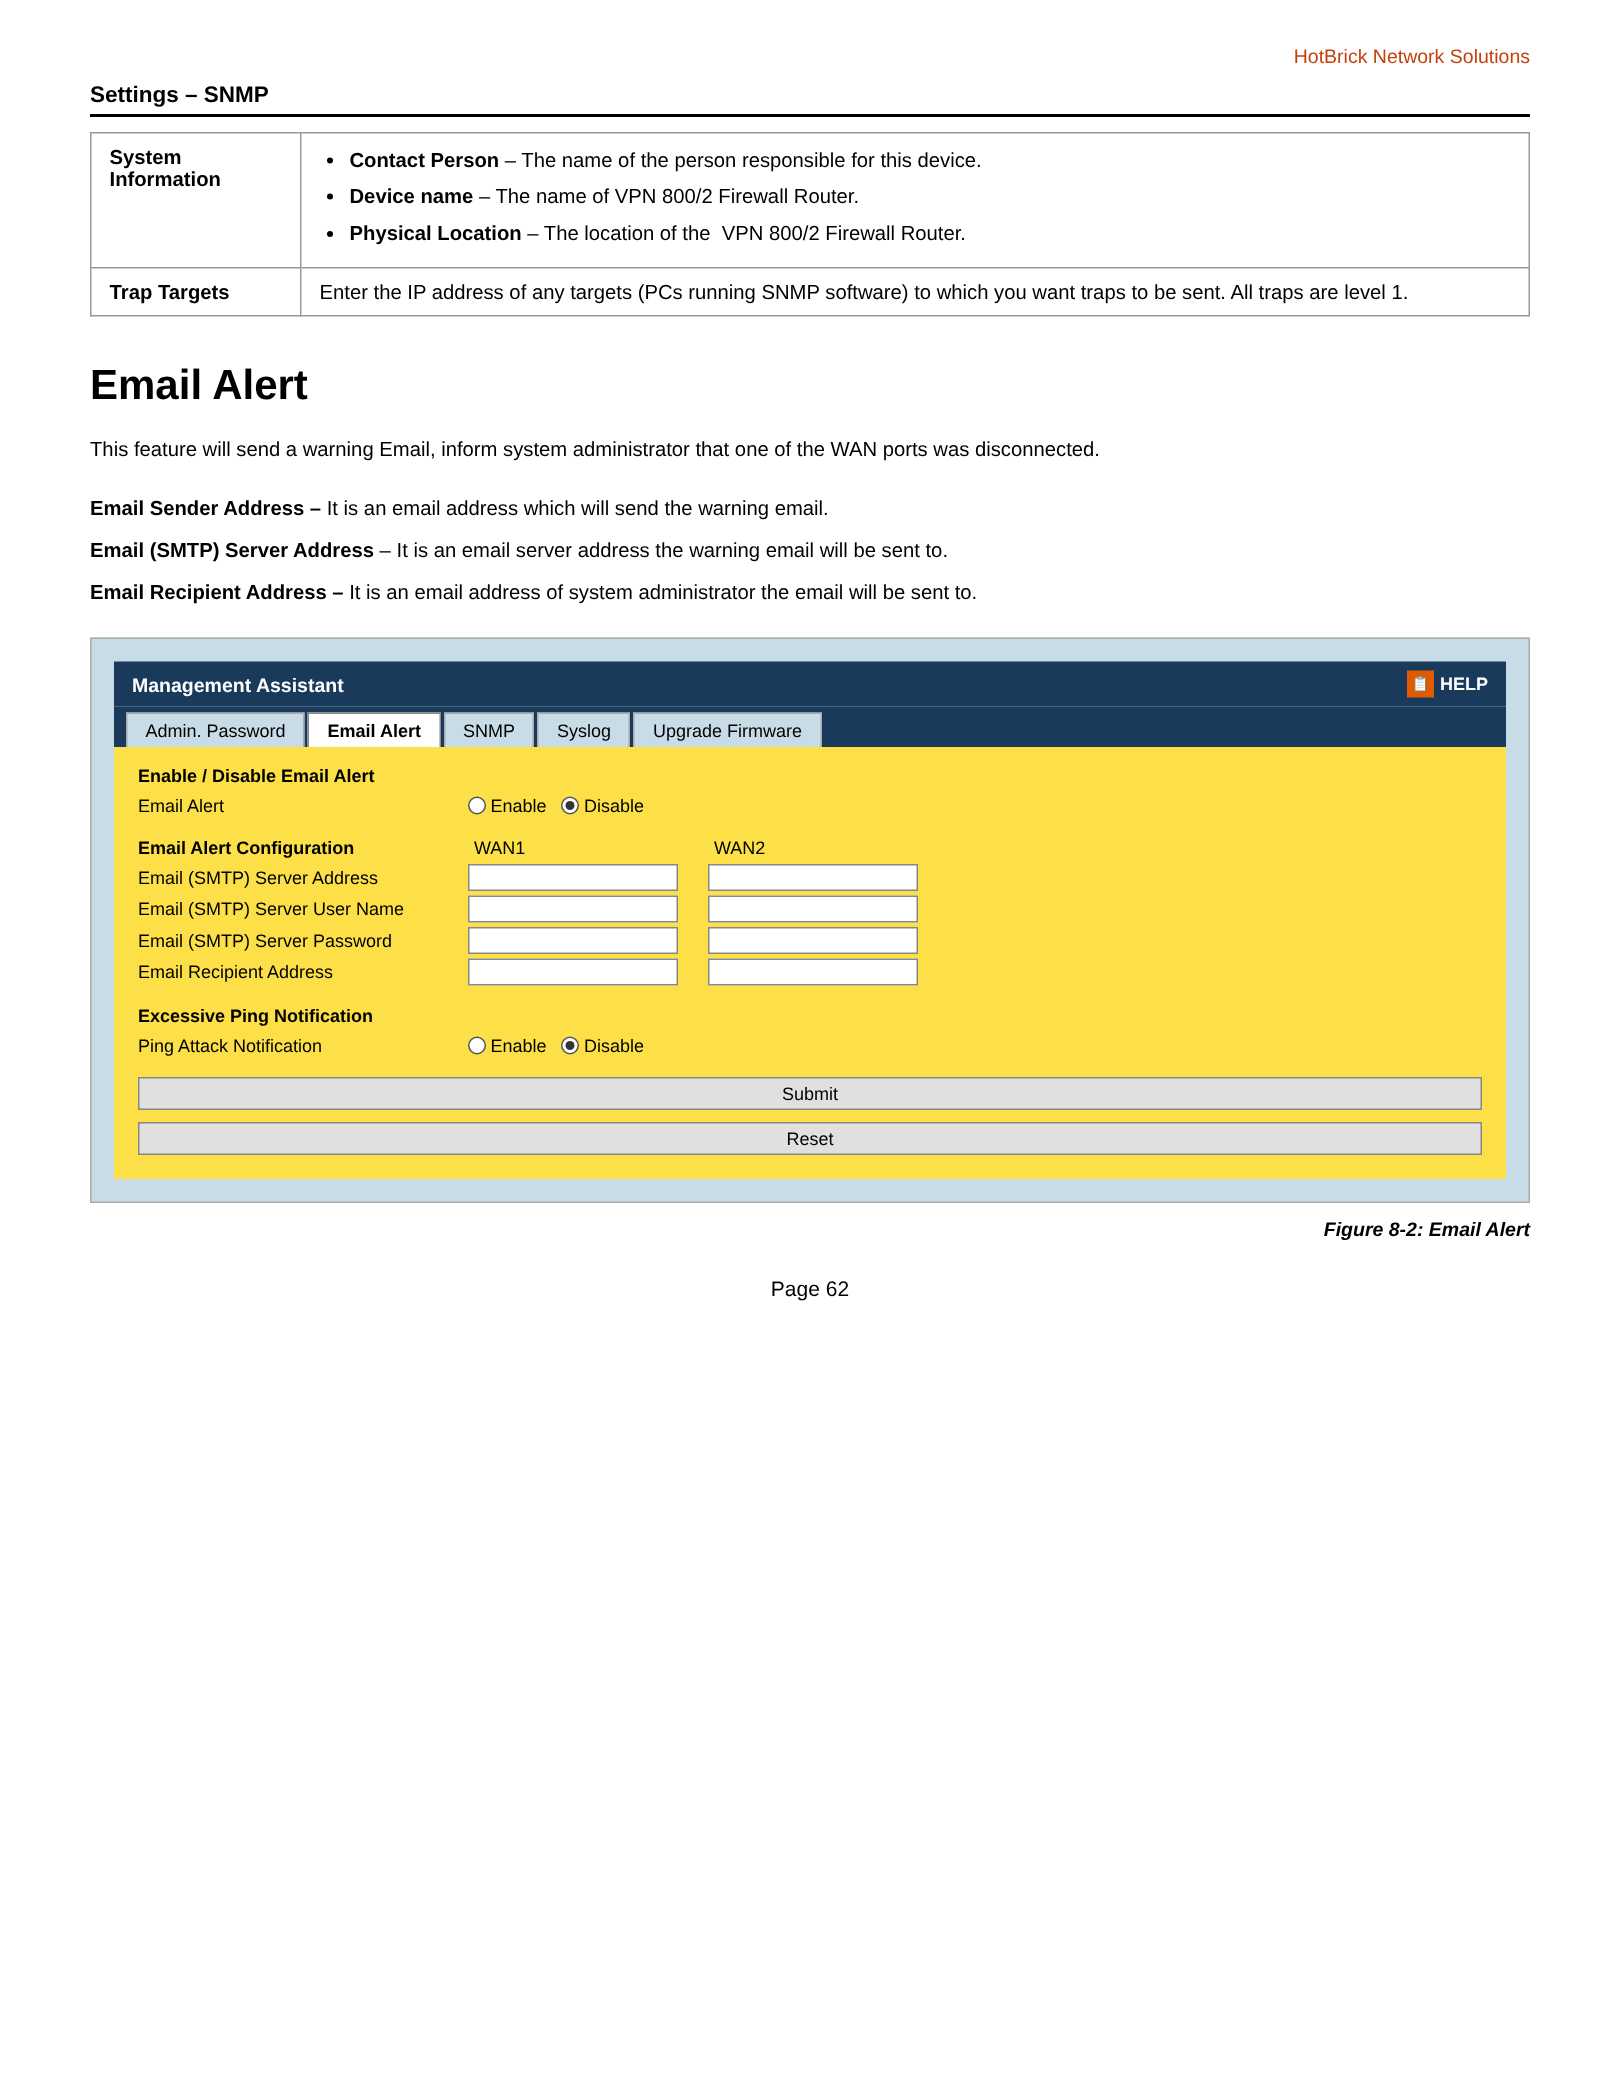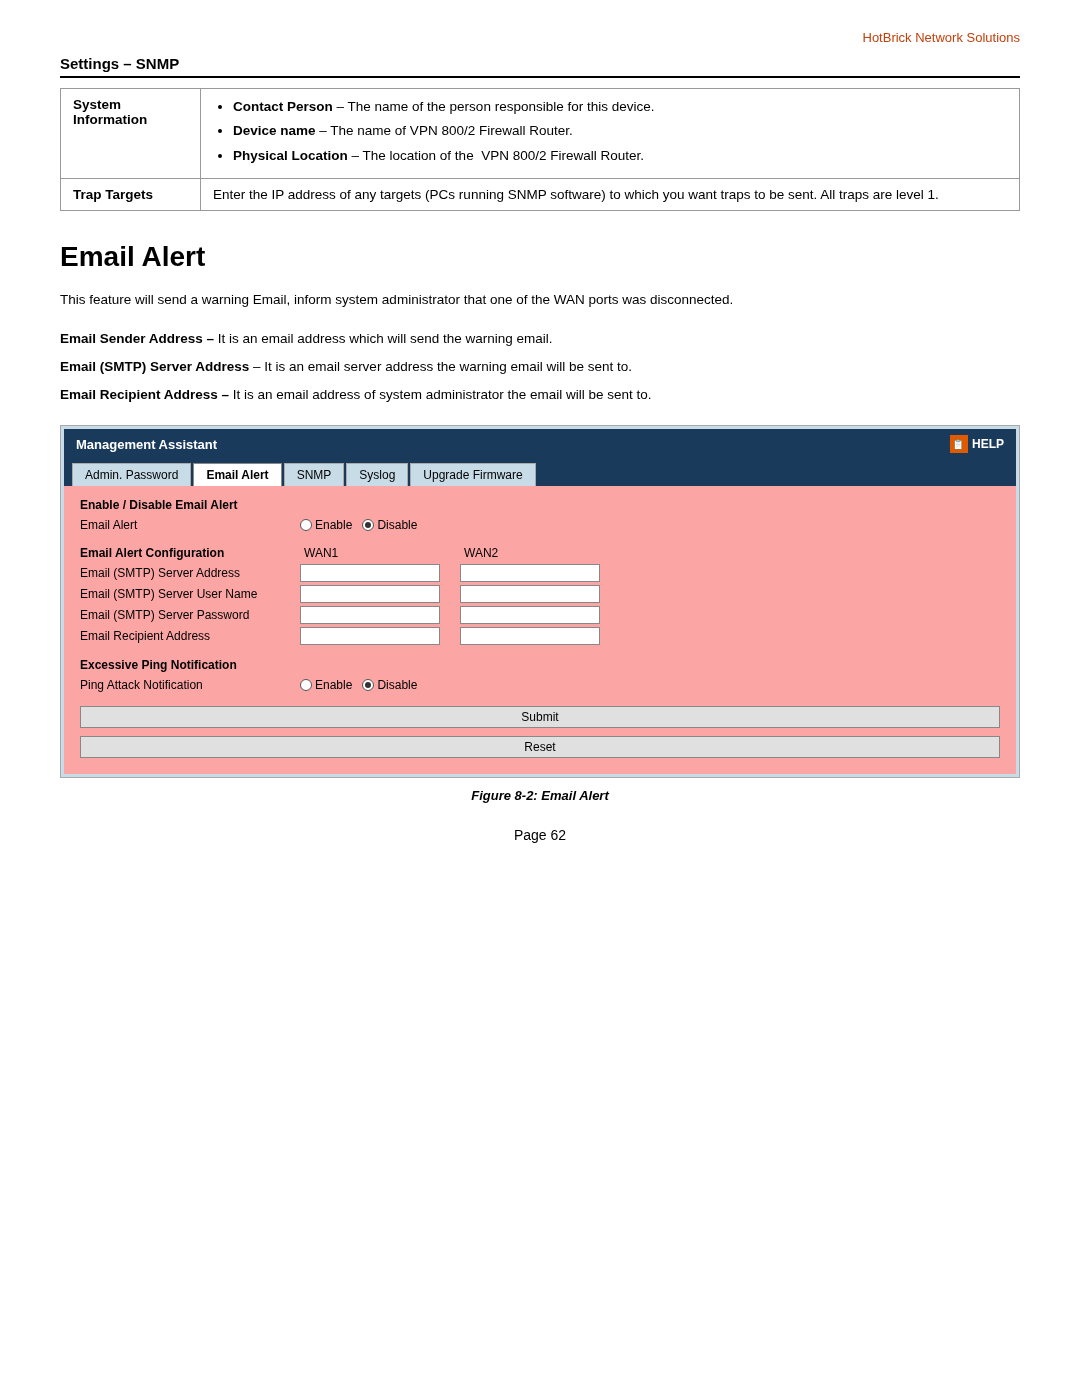--- a/index.html
+++ b/index.html
@@ -65,21 +65,21 @@
     .desc-item {
       font-size: 13.5px;
       line-height: 1.6;
       margin-bottom: 6px;
     }
     
     .ui-container {
       border: 1px solid #aaa;
       background: #c8dce8;
       margin: 20px 0 10px 0;
-      padding: 3px;
+      padding: 15px;
       position: relative;
     }
     .ui-titlebar {
       background: #1a3a5c;
       color: #fff;
       padding: 6px 12px;
       font-size: 13px;
       font-weight: bold;
       display: flex;
       align-items: center;
@@ -115,21 +115,21 @@
       border: 1px solid #aaa;
       border-bottom: none;
       cursor: pointer;
     }
     .ui-tab.active {
       background: #fff;
       font-weight: bold;
       border-color: #888;
     }
     .ui-content {
-      background: #fca5a5;
+      background: #fde047;
       padding: 12px 16px 16px 16px;
     }
     .ui-section-label {
       font-size: 12px;
       font-weight: bold;
       margin-bottom: 6px;
       color: #000;
     }
     .ui-row {
       display: flex;
@@ -224,21 +224,21 @@
       flex-direction: column;
     }
     .ui-btn {
       padding: 3px 16px;
       font-size: 12px;
       background: #e0e0e0;
       border: 1px solid #888;
       cursor: pointer;
     }
     .figure-caption {
-      text-align: center;
+      text-align: right;
       font-style: italic;
       font-size: 13px;
       margin-bottom: 24px;
     }
     .figure-caption strong {
       font-style: italic;
     }
     .page-number {
       text-align: center;
       font-size: 14px;

